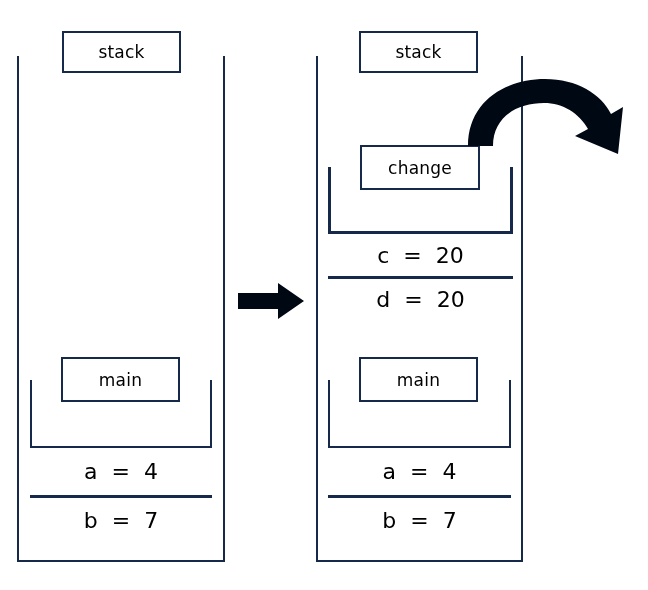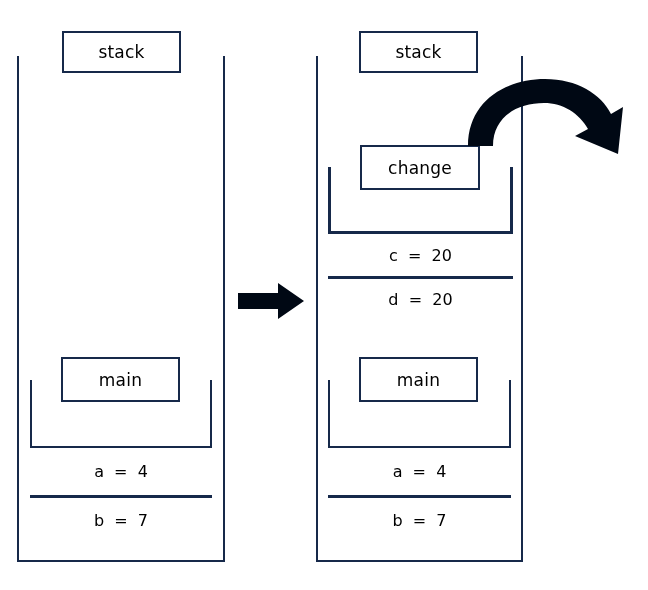--- a/index.html
+++ b/index.html
@@ -63,21 +63,21 @@
   }
 
   
   .slot {
     border-top: 2px solid #16294a;
     background: #ffffff;
     display: flex;
     align-items: center;
     justify-content: center;
     color: #000000;
-    font-size: 16px;
+    font-size: 22px;
     white-space: pre;
   }
   .slot.thick-top { border-top-width: 3px; }
 
   svg { display: block; overflow: visible; }
 </style>
 </head>
 <body>
 
 <div id="diagram-canvas">

